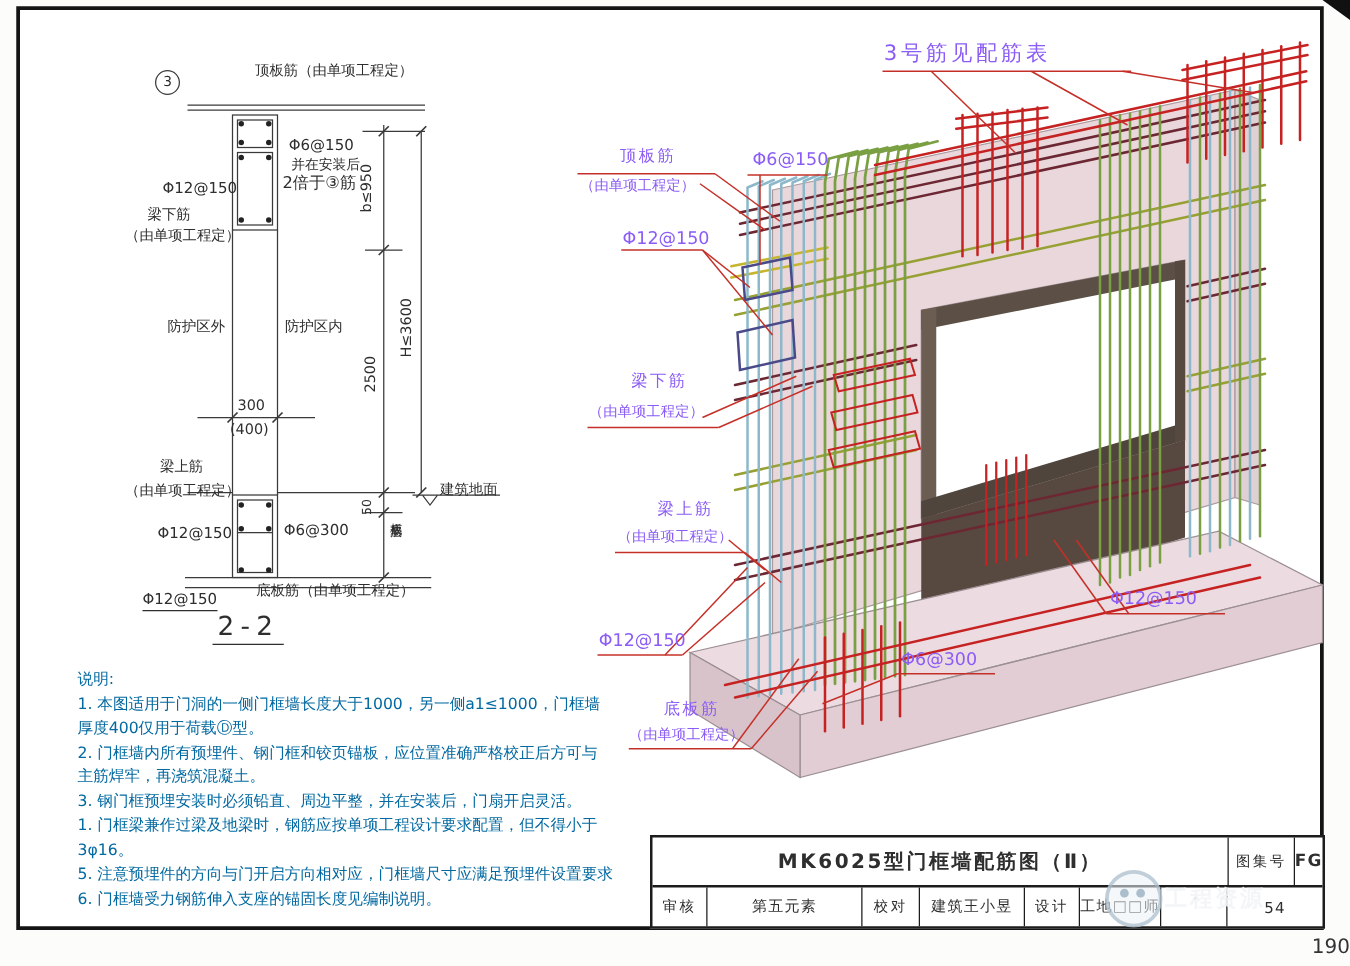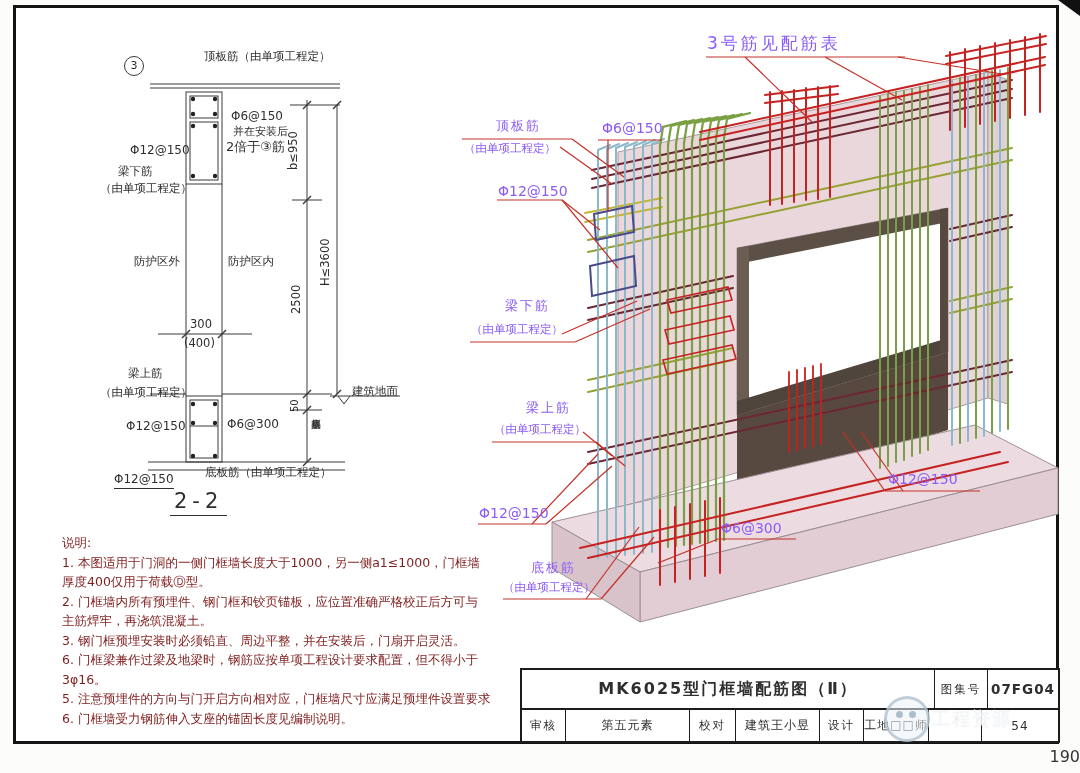--- a/index.html
+++ b/index.html
@@ -15,21 +15,21 @@
   .lbl{position:absolute;white-space:nowrap;line-height:1.15;color:#2e2e2e;z-index:3;}
   .red{color:#8b5cf6;}
   .rot{transform:rotate(-90deg);transform-origin:0 0;}
   .vert{writing-mode:vertical-rl;letter-spacing:1px;}
   .marker{width:18px;height:18px;border:1.3px solid #3a3a3a;border-radius:50%;
     text-align:center;font-size:11px;line-height:17px;}
   .ul{border-bottom:1.3px solid #2e2e2e;padding-bottom:1px;}
   .secname{font-size:21px;letter-spacing:5px;border-bottom:1.6px solid #2e2e2e;padding:0 4px 2px 4px;}
   svg.layer{position:absolute;z-index:1;}
   .notes{position:absolute;left:62px;top:533px;width:462px;font-size:12.5px;
-    line-height:19.5px;color:#7f1d1d;z-index:3;}
+    line-height:19.5px;color:#0369a1;z-index:3;}
   
   .titleblock{position:absolute;left:520px;top:668px;width:540px;height:75px;
     border:2px solid #1c1c1c;background:#fff;box-sizing:border-box;z-index:4;
     display:flex;flex-direction:column;}
   .tb-row{display:flex;box-sizing:border-box;}
   .tb-row.top{height:40px;border-bottom:2px solid #1c1c1c;}
   .tb-row.bot{flex:1;}
   .tb-cell{box-sizing:border-box;display:flex;align-items:center;justify-content:center;
     border-right:1.5px solid #1c1c1c;overflow:hidden;}
   .tb-cell:last-child{border-right:none;}
@@ -314,29 +314,29 @@
 <span class="lbl red" style="left:503px;top:581px;font-size:11.5px">（由单项工程定）</span>
 <span class="lbl red" style="left:888px;top:471px;font-size:14px">Φ12@150</span>
 
 <div class="notes">
   <div>说明:</div>
   <div>1. 本图适用于门洞的一侧门框墙长度大于1000，另一侧a1≤1000，门框墙</div>
   <div>厚度400仅用于荷载Ⓓ型。</div>
   <div>2. 门框墙内所有预埋件、钢门框和铰页锚板，应位置准确严格校正后方可与</div>
   <div>主筋焊牢，再浇筑混凝土。</div>
   <div>3. 钢门框预埋安装时必须铅直、周边平整，并在安装后，门扇开启灵活。</div>
-  <div>6. 门框梁兼作过梁及地梁时，钢筋应按单项工程设计要求配置，但不得小于</div>
+  <div>1. 门框梁兼作过梁及地梁时，钢筋应按单项工程设计要求配置，但不得小于</div>
   <div>3φ16。</div>
   <div>5. 注意预埋件的方向与门开启方向相对应，门框墙尺寸应满足预埋件设置要求</div>
   <div>6. 门框墙受力钢筋伸入支座的锚固长度见编制说明。</div>
 </div>
 
 <div class="titleblock">
   <div class="tb-row top">
-    <div class="tb-cell tb-title" style="width:413px">MK6025型门框墙配筋图（Ⅱ）</div>
+    <div class="tb-cell tb-title" style="width:461px">MK6025型门框墙配筋图（Ⅱ）</div>
     <div class="tb-cell tb-small" style="width:53px">图集号</div>
     <div class="tb-cell tb-atlas" style="flex:1">07FG04</div>
   </div>
   <div class="tb-row bot">
     <div class="tb-cell tb-small" style="width:44px">审核</div>
     <div class="tb-cell tb-val" style="width:124px">第五元素</div>
     <div class="tb-cell tb-small" style="width:46px">校对</div>
     <div class="tb-cell tb-val" style="width:84px">建筑王小昱</div>
     <div class="tb-cell tb-small" style="width:44px">设计</div>
     <div class="tb-cell tb-val" style="width:65px">工地□□师</div>

